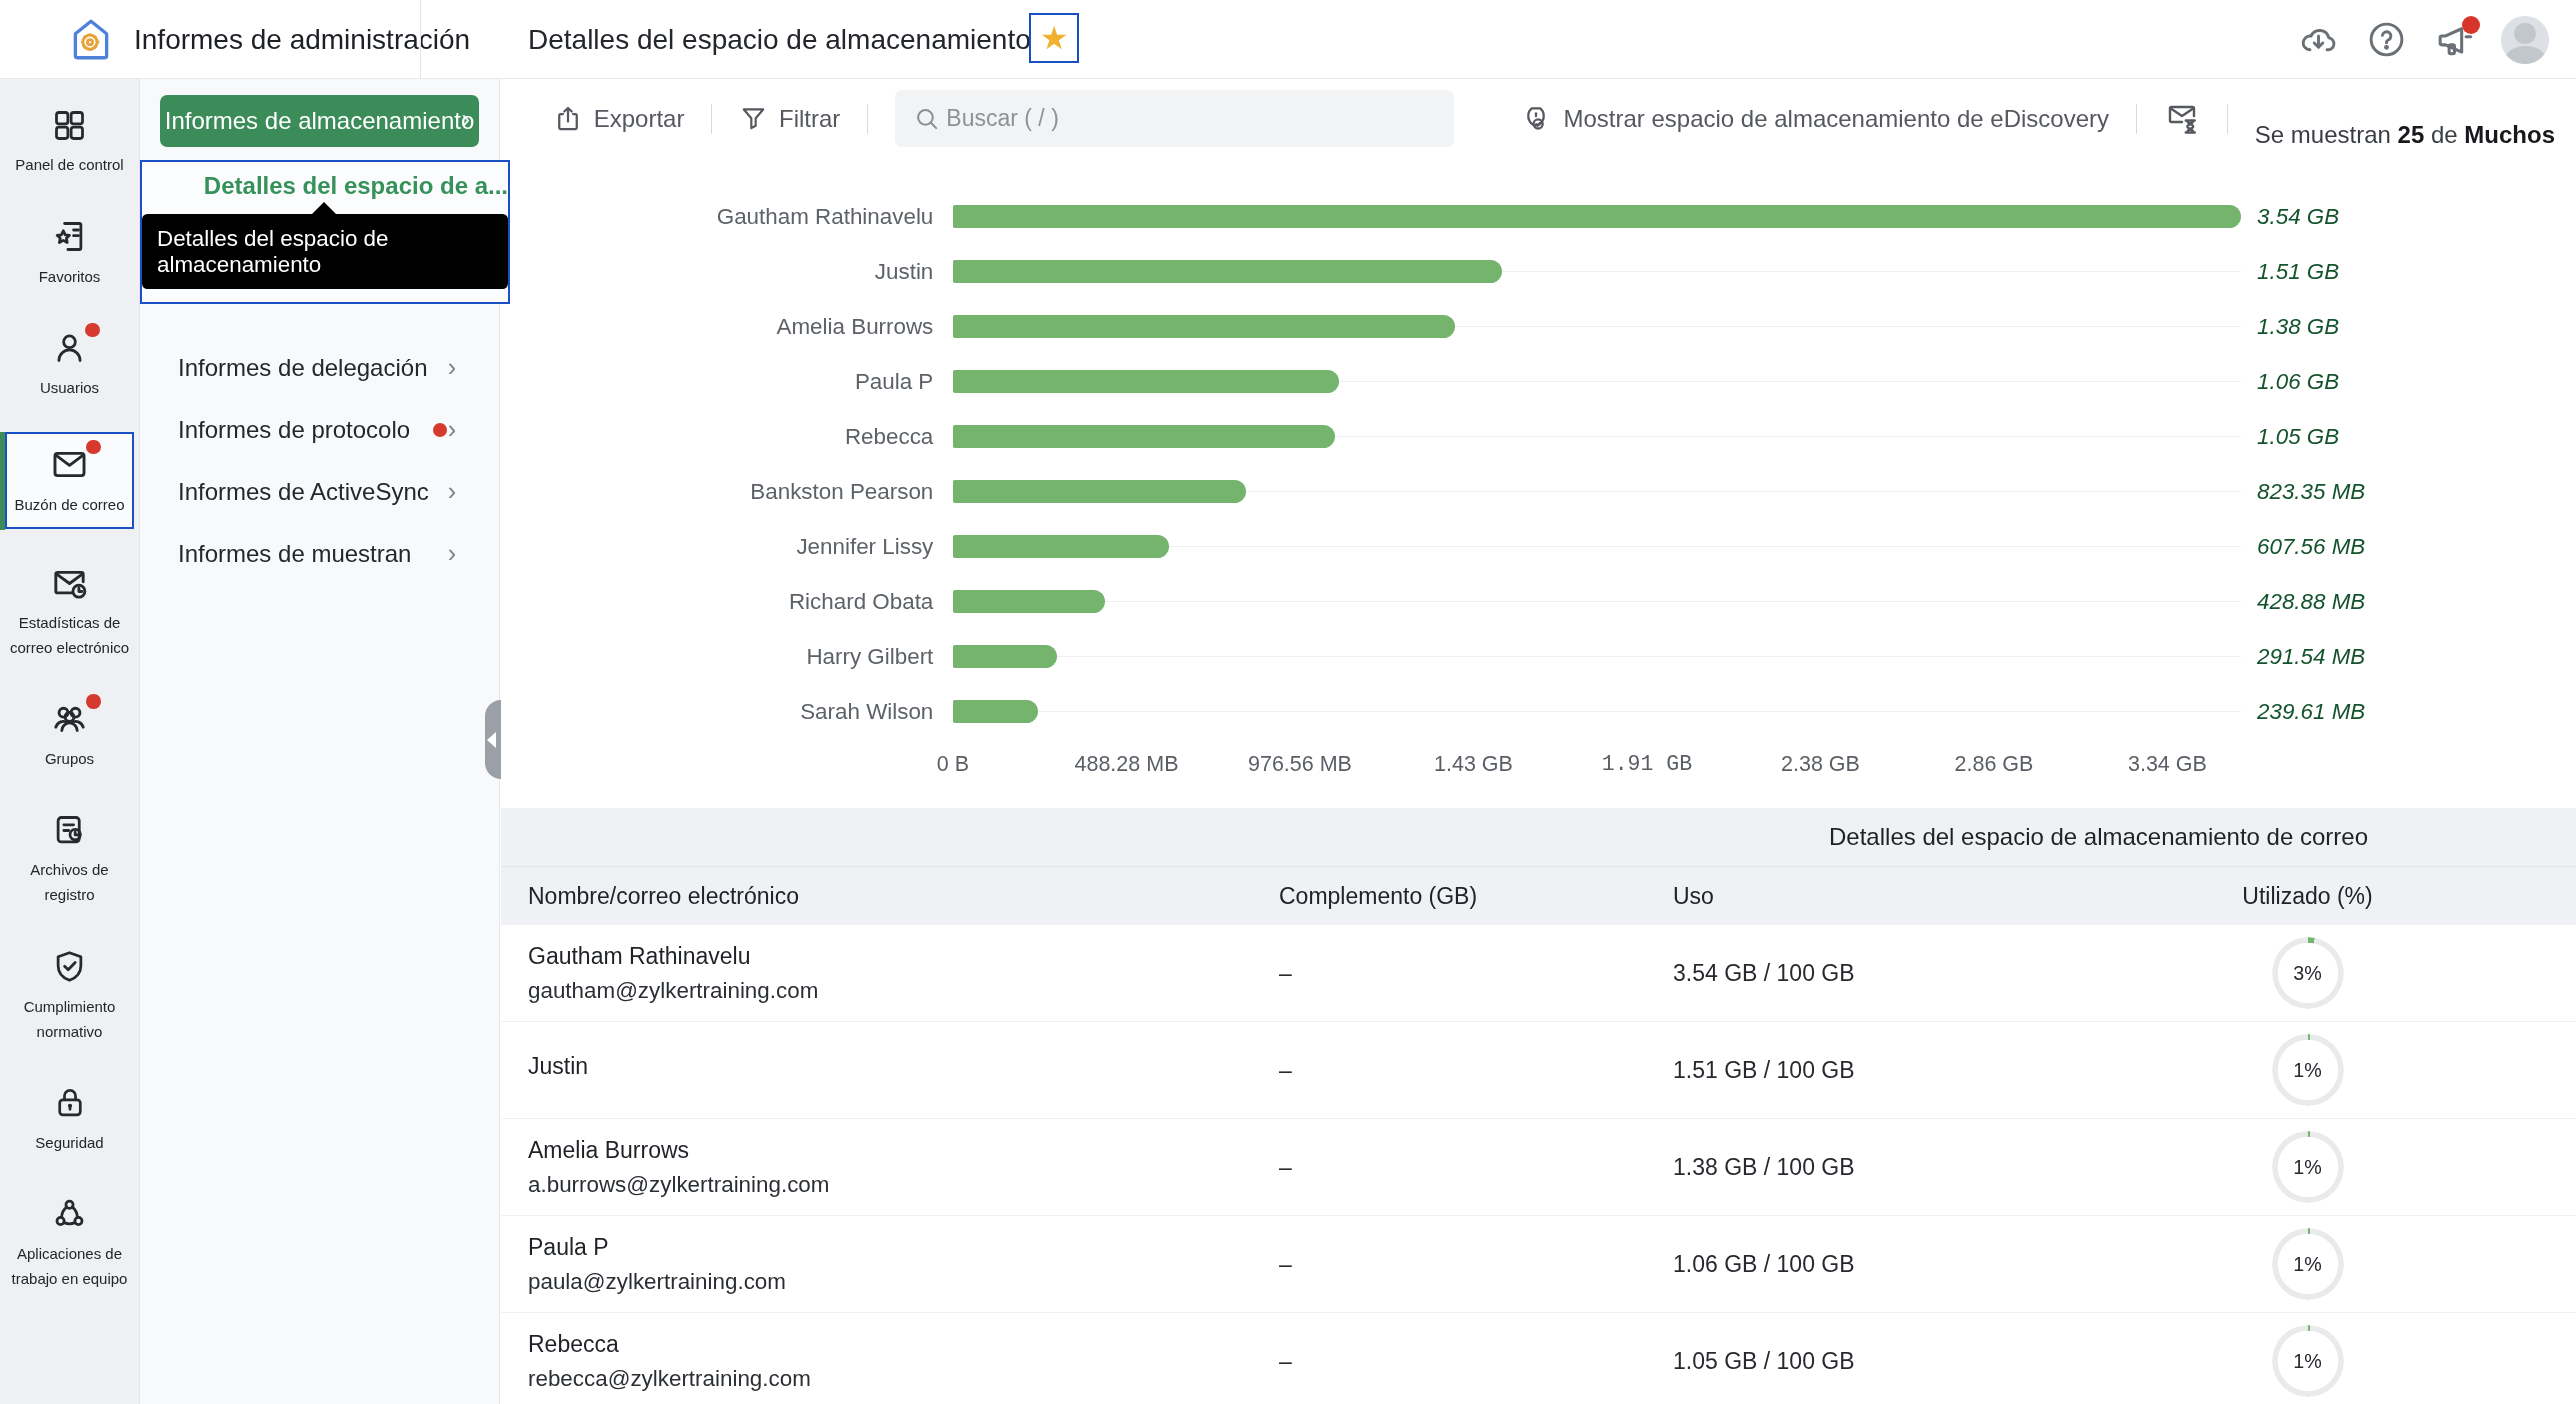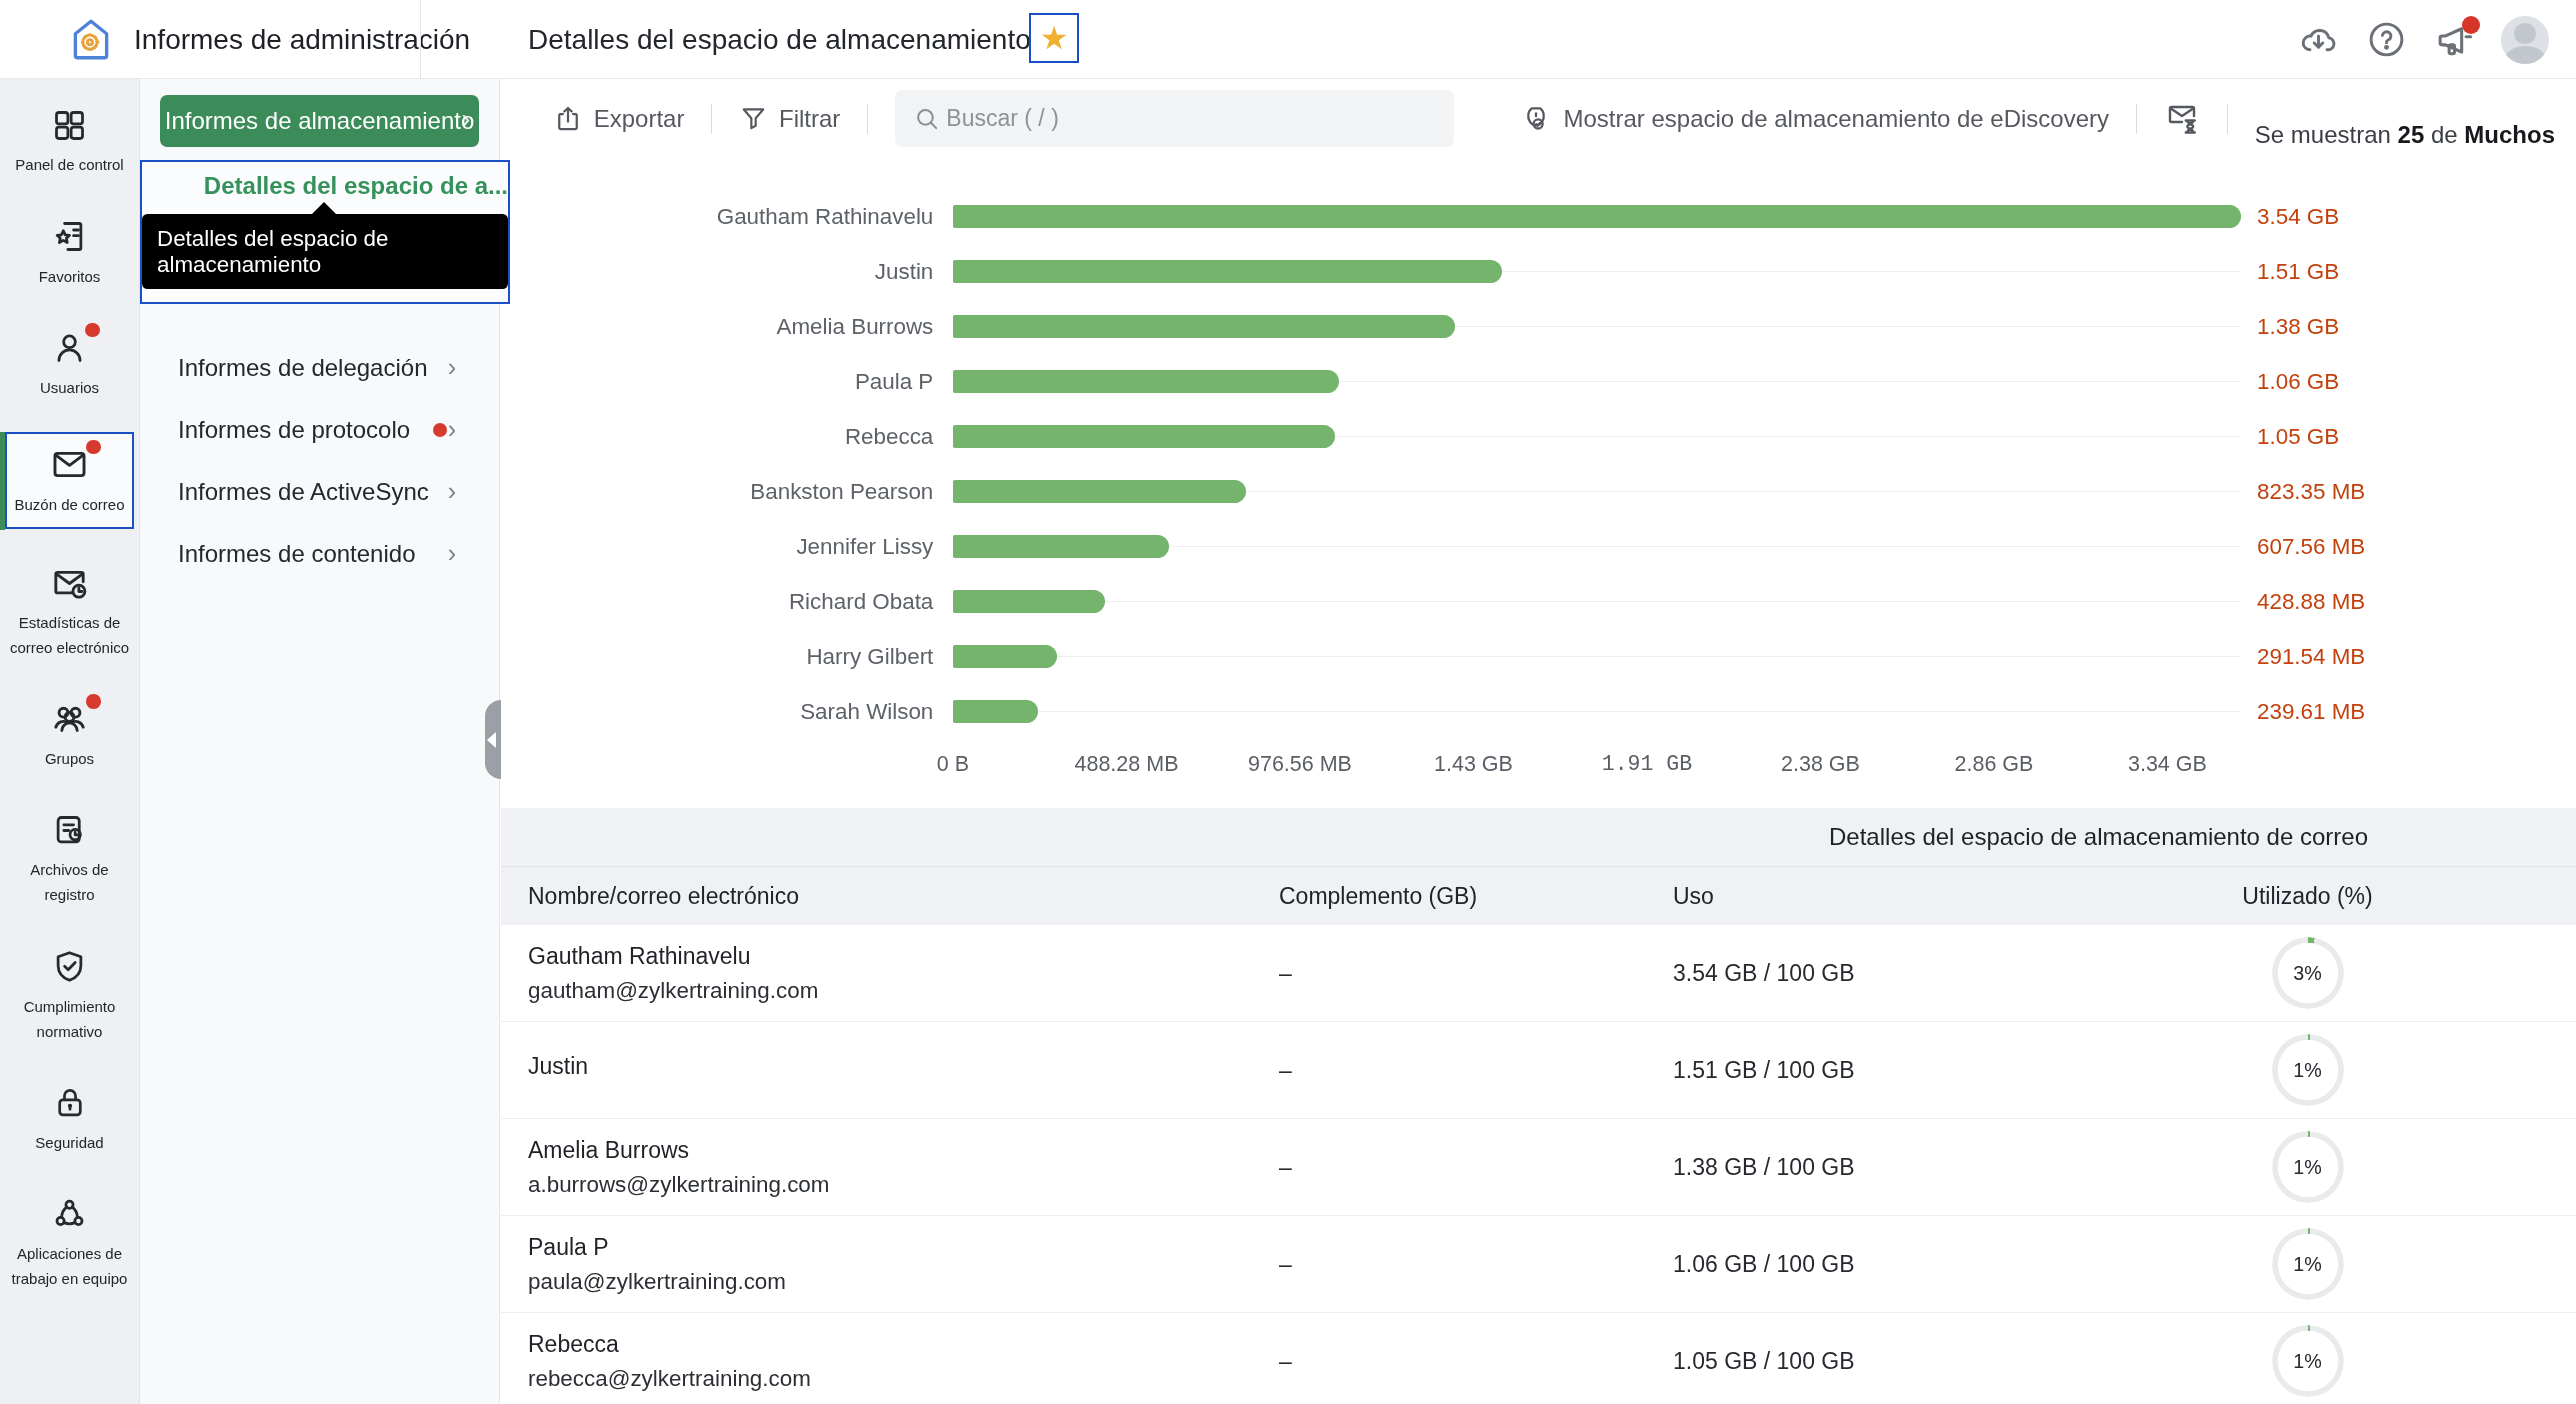--- a/index.html
+++ b/index.html
@@ -75,21 +75,21 @@
   .showing b { color:#17191c; }
 
   
   .chart { position:absolute; left:501px; top:157px; width:2075px; height:650px; background:#fff; padding-top:32px; }
   .crow { display:flex; align-items:center; height:55px; }
   .crow .clabel { width:452px; text-align:right; padding-right:19.7px; font-size:22.4px; color:#5d6268; white-space:nowrap; }
   .crow .ctrack { flex:1; position:relative; height:55px; }
   .crow .ctrack .line { position:absolute; left:0; right:0; top:50%; height:1.8px; margin-top:-0.9px; background:#efefef; }
   .crow .ctrack .bar { position:absolute; left:0; top:50%; margin-top:-11.6px; height:23px;
                        border-radius:1.8px 11.6px 11.6px 1.8px; background:#74b46c; }
-  .crow .cvalue { width:335px; padding-left:16px; font-size:22.4px; color:#c2410c; white-space:nowrap; }
+  .crow .cvalue { width:335px; padding-left:16px; font-size:22.4px; color:#14532d; white-space:nowrap;font-style:italic; }
   .axis { display:flex; height:47px; align-items:center; }
   .axis .clabel { width:452px; } .axis .cvalue { width:335px; }
   .axis .ctrack { flex:1; position:relative; height:47px; }
   .axis .tick { position:absolute; top:12.5px; transform:translateX(-50%); font-size:21.5px; color:#5a5f66; white-space:nowrap; }
 
   
   .tbl { position:absolute; left:501px; top:808px; width:2075px; bottom:0; overflow:hidden; }
   .tbl-band { height:58px; background:#f0f1f4; display:flex; align-items:center; justify-content:flex-end;
               padding-right:208px; font-size:24px; color:#1f2327; }
   .tbl-grid { display:grid; grid-template-columns:751px 394px 411px 1fr; padding:0 45px 0 27px; align-items:center; }
@@ -309,21 +309,21 @@
     <span>Informes de protocolo</span>
     <span class="dot"></span>
     <span class="chev">›</span>
   </div>
       <div class="sub-item">
     <span>Informes de ActiveSync</span>
 
     <span class="chev">›</span>
   </div>
       <div class="sub-item">
-    <span>Informes de contenido</span>
+    <span>Informes de muestran</span>
 
     <span class="chev">›</span>
   </div>
     </div>
 </aside>
 
 <div class="collapse-handle"></div>
 
 <div class="toolbar">
   <div class="tb-btn">

